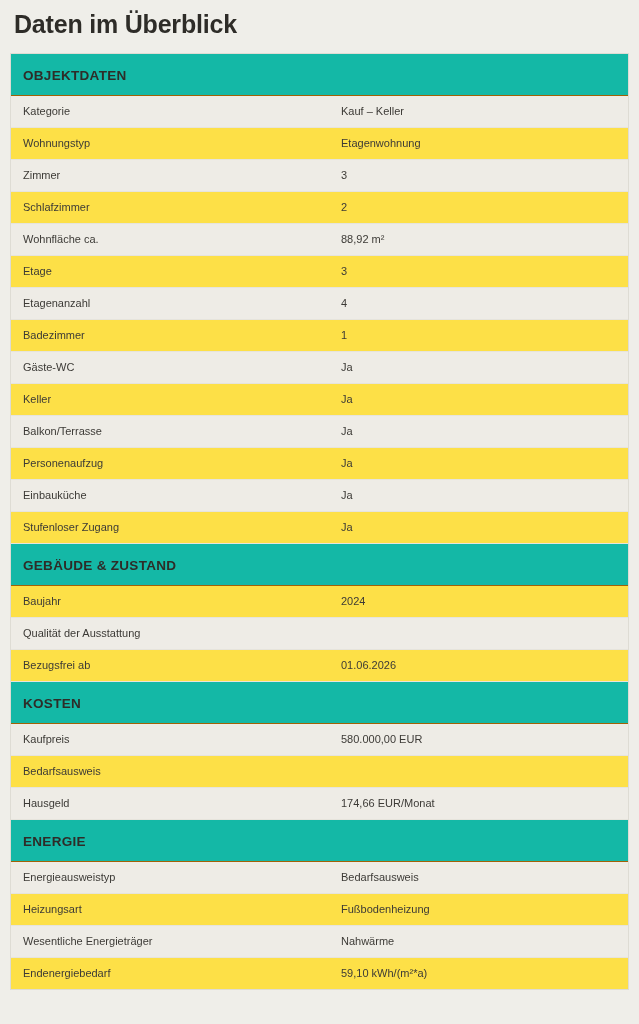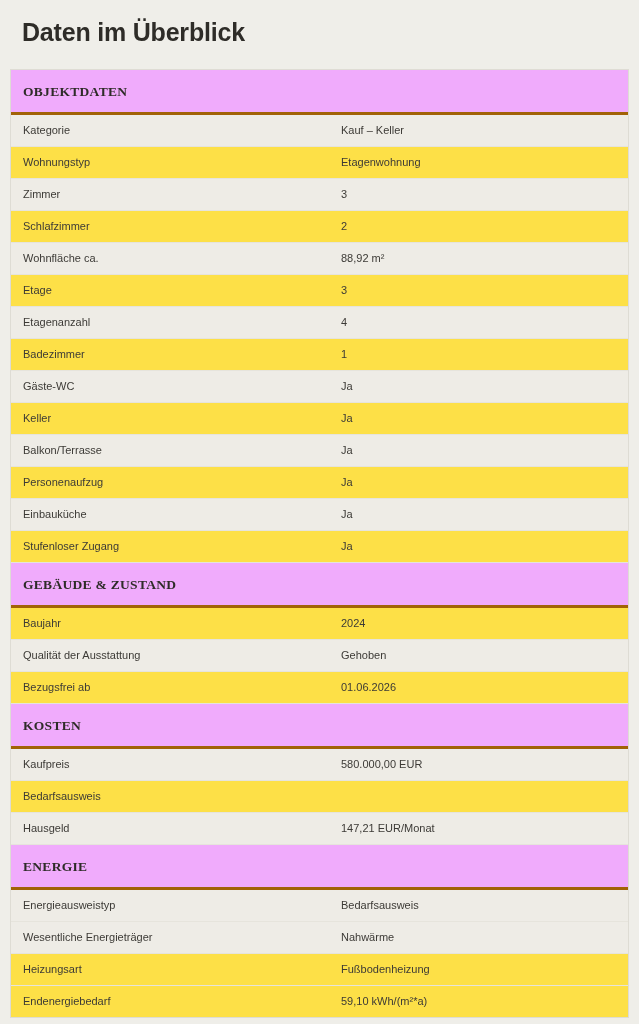--- a/index.html
+++ b/index.html
@@ -15,39 +15,38 @@
     box-sizing: border-box;
     background: #efeee9;
     padding: 0;
     position: relative;
   }
   .page-title {
     font-size: 25px;
     font-weight: bold;
     color: #2e2c28;
     padding: 10px 14px 14px 14px;
-    margin: 8px;
+    margin: 0;
     letter-spacing: -0.2px;
   }
   .card {
     margin: 0 10px;
     background: #f7f6f2;
     border: 1px solid #dedcd4;
     box-sizing: border-box;
     overflow: hidden;
   }
   .section-head {
     font-size: 13.5px;
     font-weight: bold;
     color: #2e2c28;
     letter-spacing: 0.3px;
     padding: 14px 12px 12px 12px;
-    background: #f0abfc;
-    border-bottom: 3px solid #a16207;
-    font-family: Liberation Serif, serif;
+    background: #14b8a6;
+    border-bottom: 1px solid #a16207;
   }
   .row {
     display: flex;
     align-items: flex-start;
     font-size: 11px;
     min-height: 31px;
     border-bottom: 1px solid #e6e4dc;
   }
   .row:last-child { border-bottom: none; }
   .row.alt { background: #eeece6; }
@@ -129,50 +128,49 @@
           <div class="cell-label">Stufenloser Zugang</div>
           <div class="cell-value">Ja</div>
         </div>
         <div class="section-head">GEBÄUDE &amp; ZUSTAND</div>
         <div class="row plain">
           <div class="cell-label">Baujahr</div>
           <div class="cell-value">2024</div>
         </div>
         <div class="row alt">
           <div class="cell-label">Qualität der Ausstattung</div>
-          <div class="cell-value">Gehoben</div>
         </div>
         <div class="row plain">
           <div class="cell-label">Bezugsfrei ab</div>
           <div class="cell-value">01.06.2026</div>
         </div>
         <div class="section-head">KOSTEN</div>
         <div class="row alt">
           <div class="cell-label">Kaufpreis</div>
           <div class="cell-value">580.000,00 EUR</div>
         </div>
         <div class="row plain">
           <div class="cell-value">Bedarfsausweis</div>
         </div>
         <div class="row alt">
           <div class="cell-label">Hausgeld</div>
-          <div class="cell-value">147,21 EUR/Monat</div>
+          <div class="cell-value">174,66 EUR/Monat</div>
         </div>
         <div class="section-head">ENERGIE</div>
         <div class="row alt">
           <div class="cell-label">Energieausweistyp</div>
           <div class="cell-value">Bedarfsausweis</div>
         </div>
+        <div class="row plain">
+          <div class="cell-label">Heizungsart</div>
+          <div class="cell-value">Fußbodenheizung</div>
+        </div>
         <div class="row alt">
           <div class="cell-label">Wesentliche Energieträger</div>
           <div class="cell-value">Nahwärme</div>
-        </div>
-        <div class="row plain">
-          <div class="cell-label">Heizungsart</div>
-          <div class="cell-value">Fußbodenheizung</div>
         </div>
         <div class="row plain">
           <div class="cell-label">Endenergiebedarf</div>
           <div class="cell-value">59,10 kWh/(m²*a)</div>
         </div>
       </div>
   </div>
 
 </div>
 

